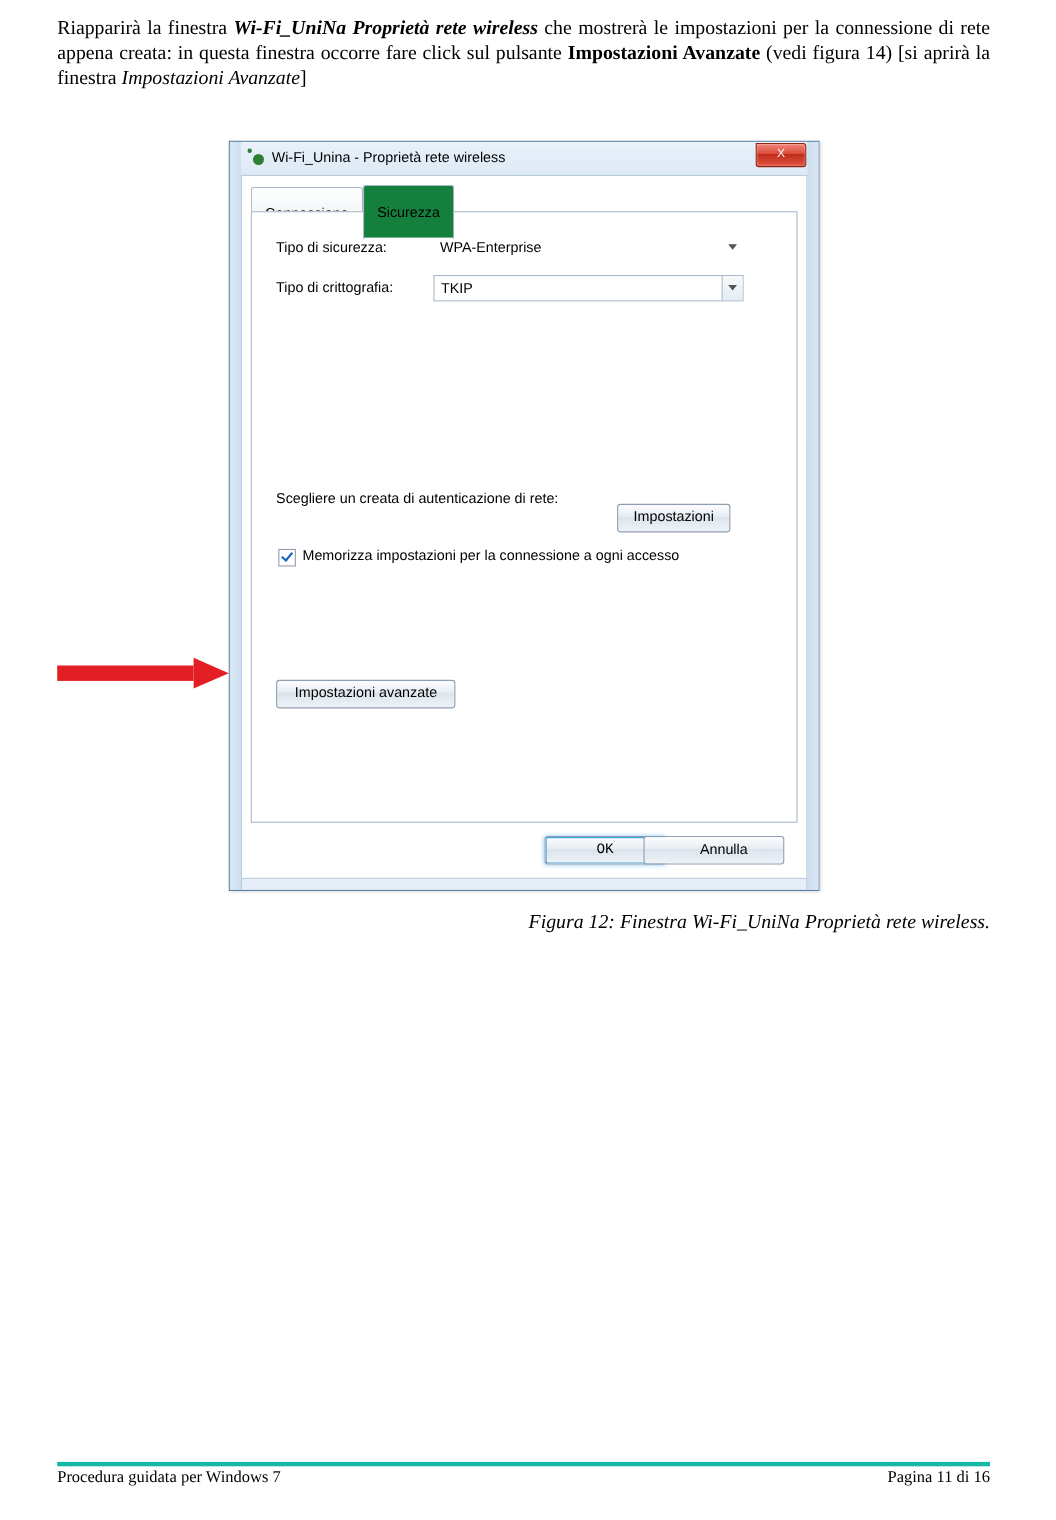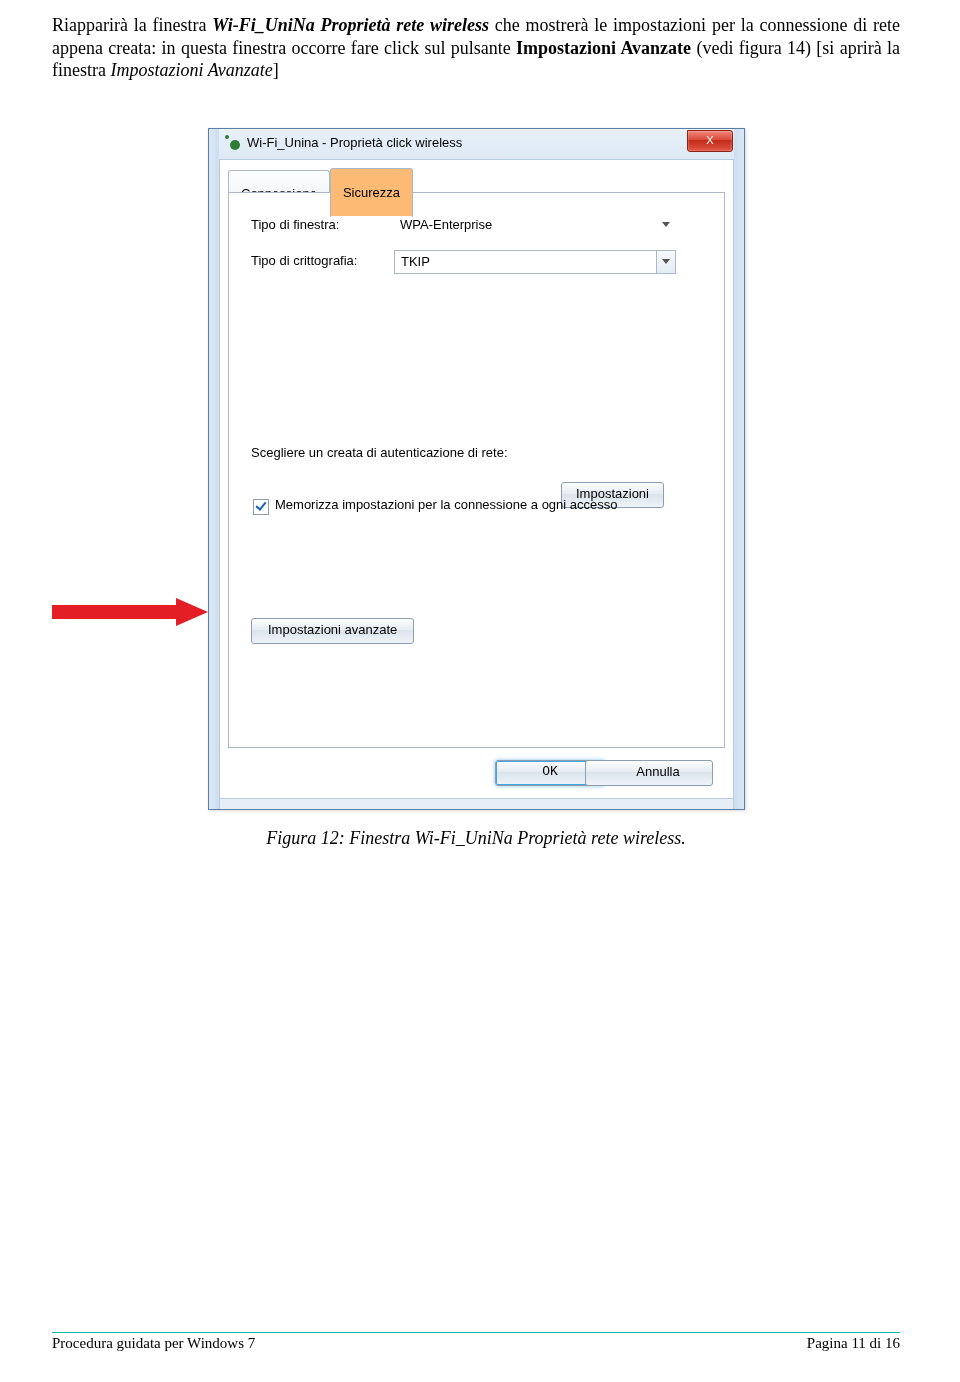--- a/index.html
+++ b/index.html
@@ -122,21 +122,21 @@
     position:absolute;left:8px;top:8px;height:24px;
   }
   .tab{
     float:left;height:22px;line-height:22px;padding:12px 12px;
     border:1px solid #aab8c7;border-bottom:none;border-radius:3px 3px 0 0;
     background:linear-gradient(#fdfefe,#e9eef4);
     font-size:13px;
     position:relative;
   }
   .tab.active{
-    height:24px;line-height:24px;background:#fdba74;z-index:3;
+    height:24px;line-height:24px;background:#15803d;z-index:3;
   }
   .tab.inactive{margin-top:2px;}
   .tab-panel{
     position:absolute;left:8px;right:8px;top:32px;bottom:50px;
     border:1px solid #aab8c7;
     background:#fff;
     z-index:2;
   }
   .tab.active::after{
     content:"";position:absolute;left:0;right:0;bottom:-2px;height:3px;background:#fff;
@@ -172,29 +172,29 @@
   .checkbox{
     position:absolute;width:14px;height:14px;border:1px solid #8f9db1;background:#fff;
   }
   .checkbox.checked::after{
     content:"";position:absolute;left:2px;top:2px;width:8px;height:4px;
     border-left:2px solid #1863bf;border-bottom:2px solid #1863bf;transform:rotate(-50deg);
   }
 
   
   .caption{
-    position:absolute;width:100%;top:700px;text-align:center;
+    position:absolute;width:100%;top:700px;text-align:right;
     font-style:italic;font-family:"Times New Roman",Times,serif;font-size:18px;
   }
 
   
   .footer{
     position:absolute;left:52px;right:60px;bottom:30px;
     font-family:"Times New Roman",Times,serif;font-size:15px;
-    border-top:1px solid #14b8a6;padding-top:2px;
+    border-top:4px solid #14b8a6;padding-top:2px;
   }
   .footer-left{float:left;}
   .footer-right{float:right;}
 </style>
 </head>
 <body>
 
 <div class="page">
 
   <p class="paragraph">
@@ -211,56 +211,56 @@
 
     <div class="dialog">
       <div class="glass-left"></div>
       <div class="glass-right"></div>
 
       <div class="titlebar">
         <div class="titlebar-favicon">
           <span class="bar1"></span>
             <span class="bar2"></span>
         </div>
-        <div class="titlebar-text">Wi-Fi_Unina - Proprietà click wireless</div>
+        <div class="titlebar-text">Wi-Fi_Unina - Proprietà rete wireless</div>
         <div class="close-btn">
           <span>X</span>
         </div>
       </div>
 
       <div class="dialog-body">
 
         <div class="tabs">
           <div class="tab inactive">
             <span>Connessione</span>
           </div>
           <div class="tab active">
             <span>Sicurezza</span>
           </div>
         </div>
 
         <div class="tab-panel">
 
-          <div class="lbl" style="left:22px;top:24px;">Tipo di finestra:</div>
+          <div class="lbl" style="left:22px;top:24px;">Tipo di sicurezza:</div>
           <div class="drop" style="left:165px;top:21px;width:280px;">
             <div class="drop-text">WPA-Enterprise</div>
             <div class="drop-arrow"></div>
           </div>
 
           <div class="lbl" style="left:22px;top:60px;">Tipo di crittografia:</div>
           <div class="drop framed" style="left:165px;top:57px;width:280px;">
             <div class="drop-text">TKIP</div>
             <div class="drop-arrow-btn">
               <div class="drop-arrow" style="right:5px;"></div>
             </div>
           </div>
 
           <div class="lbl" style="left:22px;top:252px;">Scegliere un creata di autenticazione di rete:</div>
 
-          <div class="win-btn" style="left:332px;top:289px;">
+          <div class="win-btn" style="left:332px;top:265px;">
             <span>Impostazioni</span>
           </div>
 
           <div class="checkbox checked" style="left:24px;top:306px;"></div>
           <div class="lbl" style="left:46px;top:304px;width:360px;line-height:1.3;">Memorizza impostazioni per la connessione a ogni accesso</div>
 
           <div class="win-btn" style="left:22px;top:425px;padding:0 16px;">
             <span>Impostazioni avanzate</span>
           </div>
 

